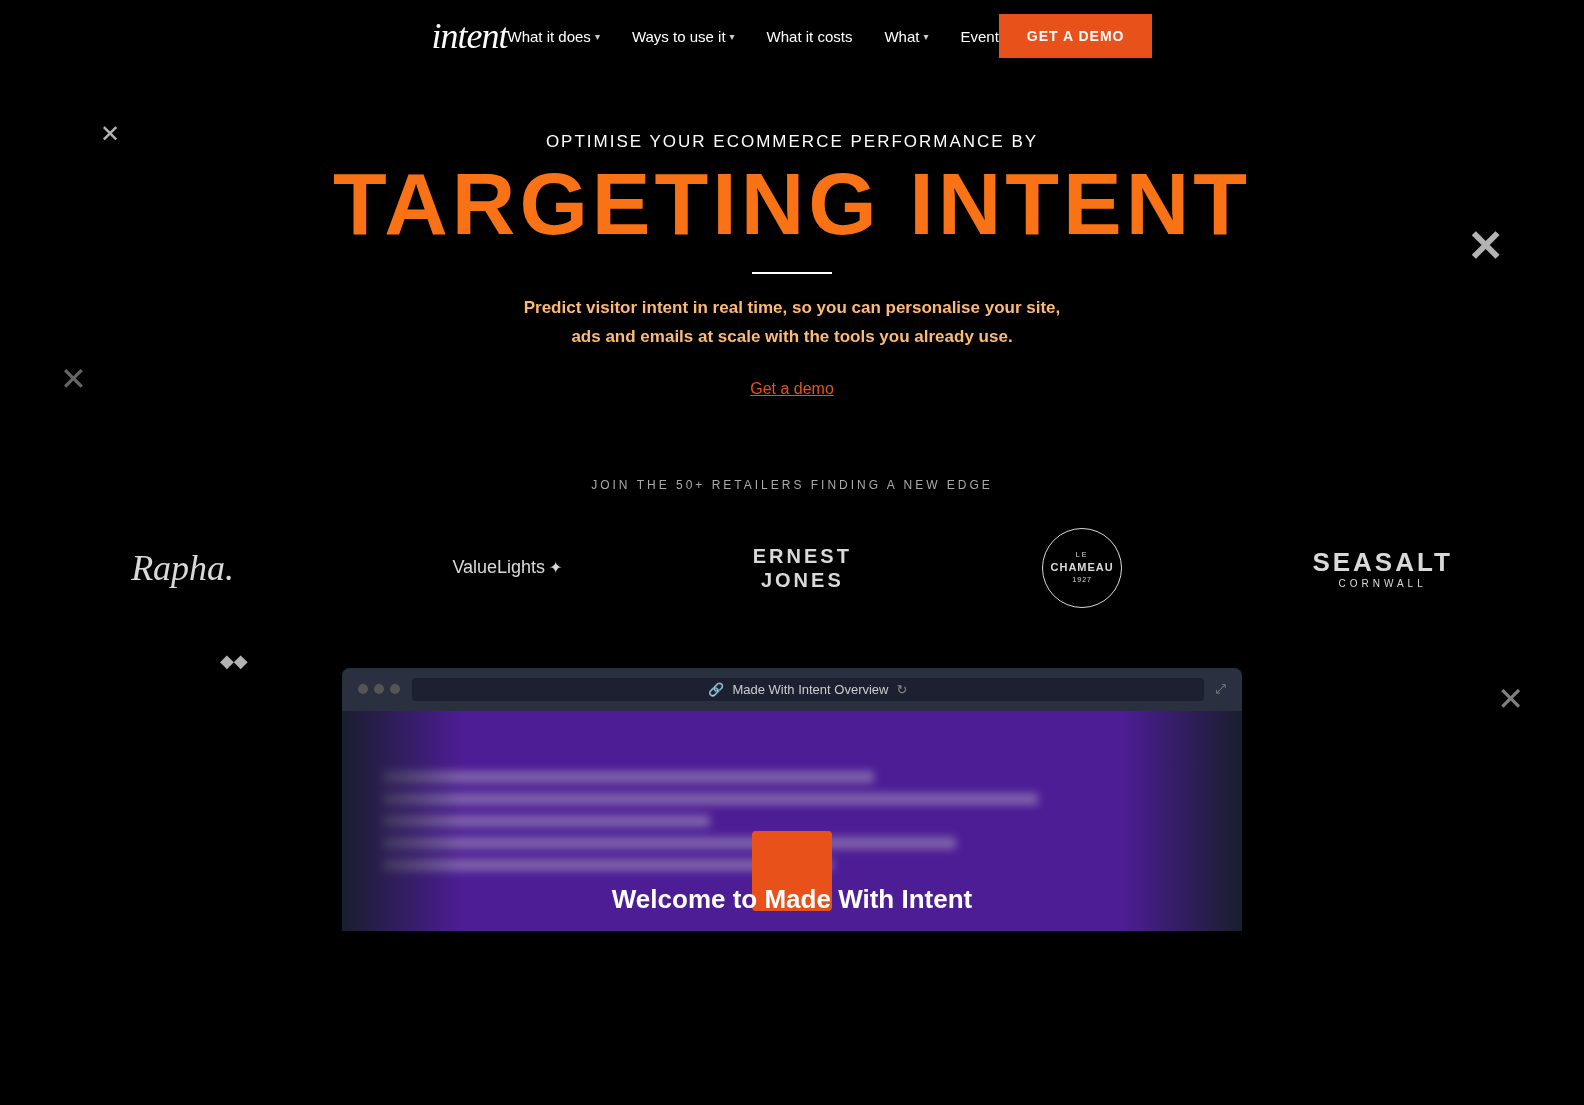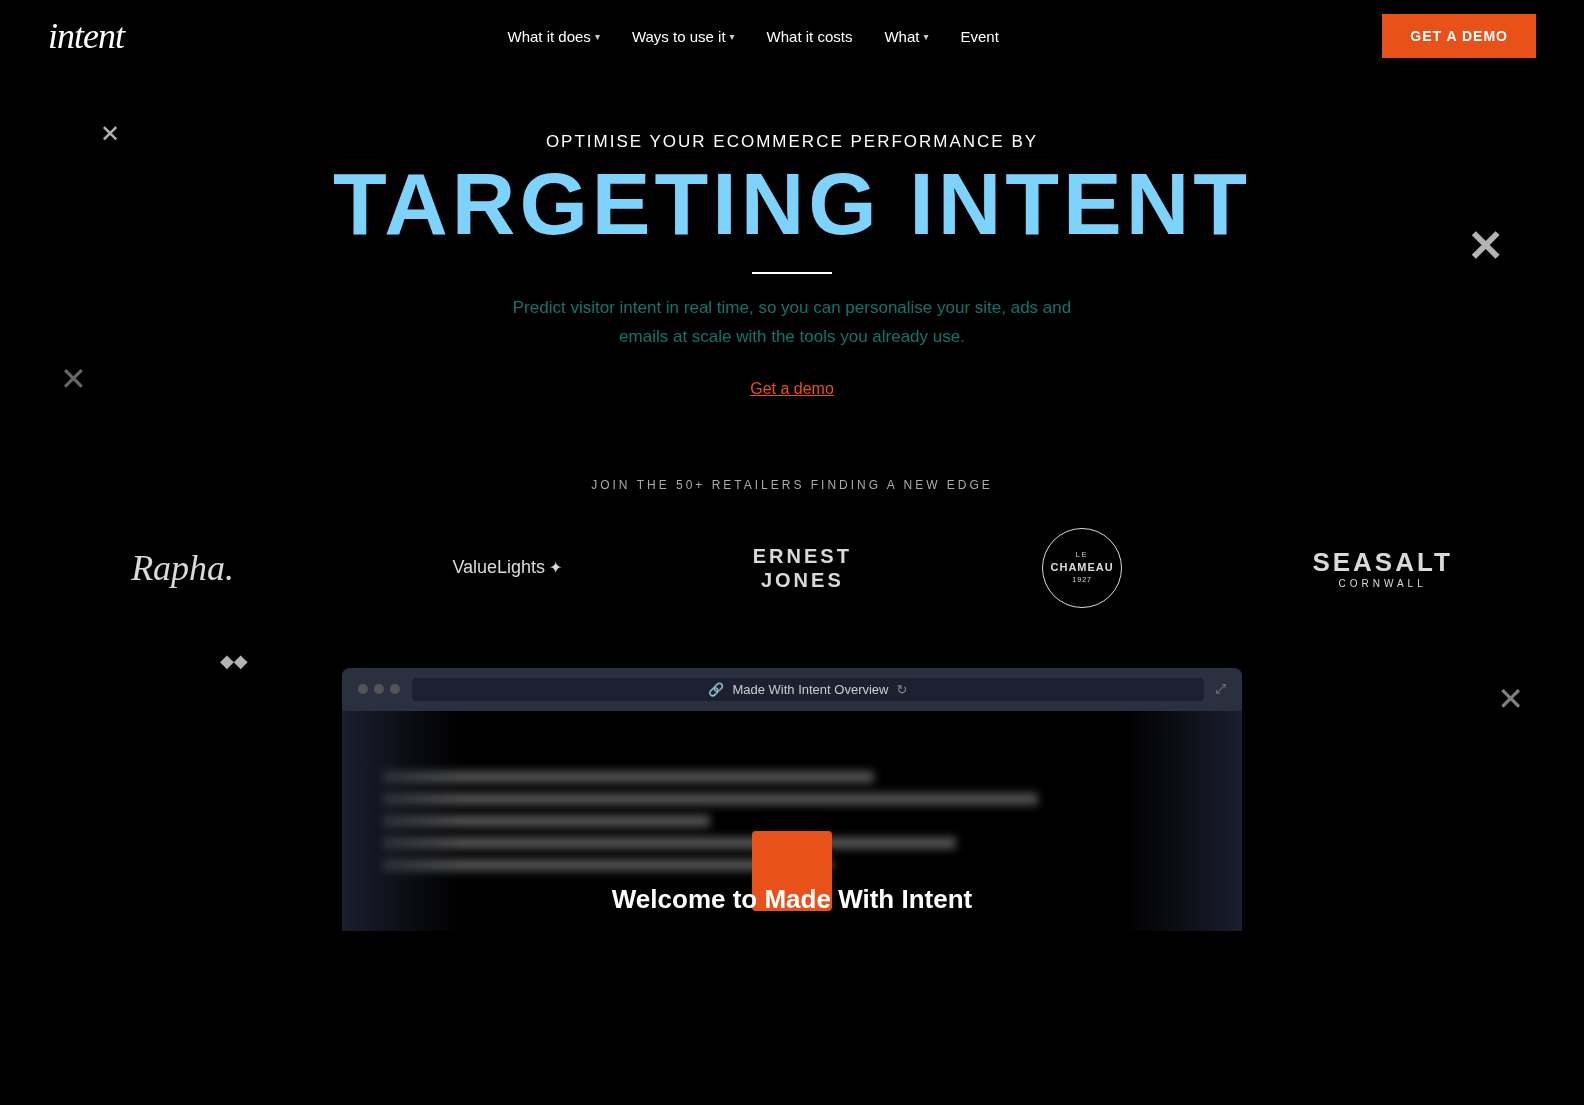--- a/index.html
+++ b/index.html
@@ -9,21 +9,21 @@
       color: #fff;
       font-family: 'Arial', sans-serif;
       min-height: 1105px;
       overflow-x: hidden;
     }
 
     
     nav {
       display: flex;
       align-items: center;
-      justify-content: space-between;
+      justify-content: center;
       padding: 0 48px;
       height: 72px;
       position: relative;
       z-index: 10;
     }
 
     .logo {
       font-family: Georgia, serif;
       font-style: italic;
       font-size: 36px;
@@ -80,36 +80,37 @@
       margin-bottom: 8px;
       color: #fff;
     }
 
     .hero-title {
       font-size: 88px;
       font-weight: 900;
       text-transform: uppercase;
       letter-spacing: 4px;
       line-height: 1;
-      color: #7dd3fc;
+      color: #f97316;
       margin-bottom: 24px;
     }
 
     .hero-divider {
       width: 80px;
       border: 1px solid #fff;
       margin: 20px auto;
     }
 
     .hero-description {
       font-size: 17px;
       line-height: 1.7;
-      color: #0f766e;
+      color: #fdba74;
       max-width: 560px;
       margin: 0 auto 28px;
+      font-weight: bold;
     }
 
     .hero-cta {
       color: #e8521a;
       font-size: 16px;
       text-decoration: underline;
       cursor: pointer;
       display: inline-block;
       background: none;
       border: none;
@@ -280,21 +281,21 @@
       padding: 4px 12px;
       font-size: 13px;
       color: #ccc;
       display: flex;
       align-items: center;
       justify-content: center;
       gap: 8px;
     }
 
     .browser-content {
-      background: #000000;
+      background: #4c1d95;
       height: 220px;
       display: flex;
       align-items: center;
       justify-content: center;
       position: relative;
       overflow: hidden;
     }
 
     
     .browser-blur-left {

